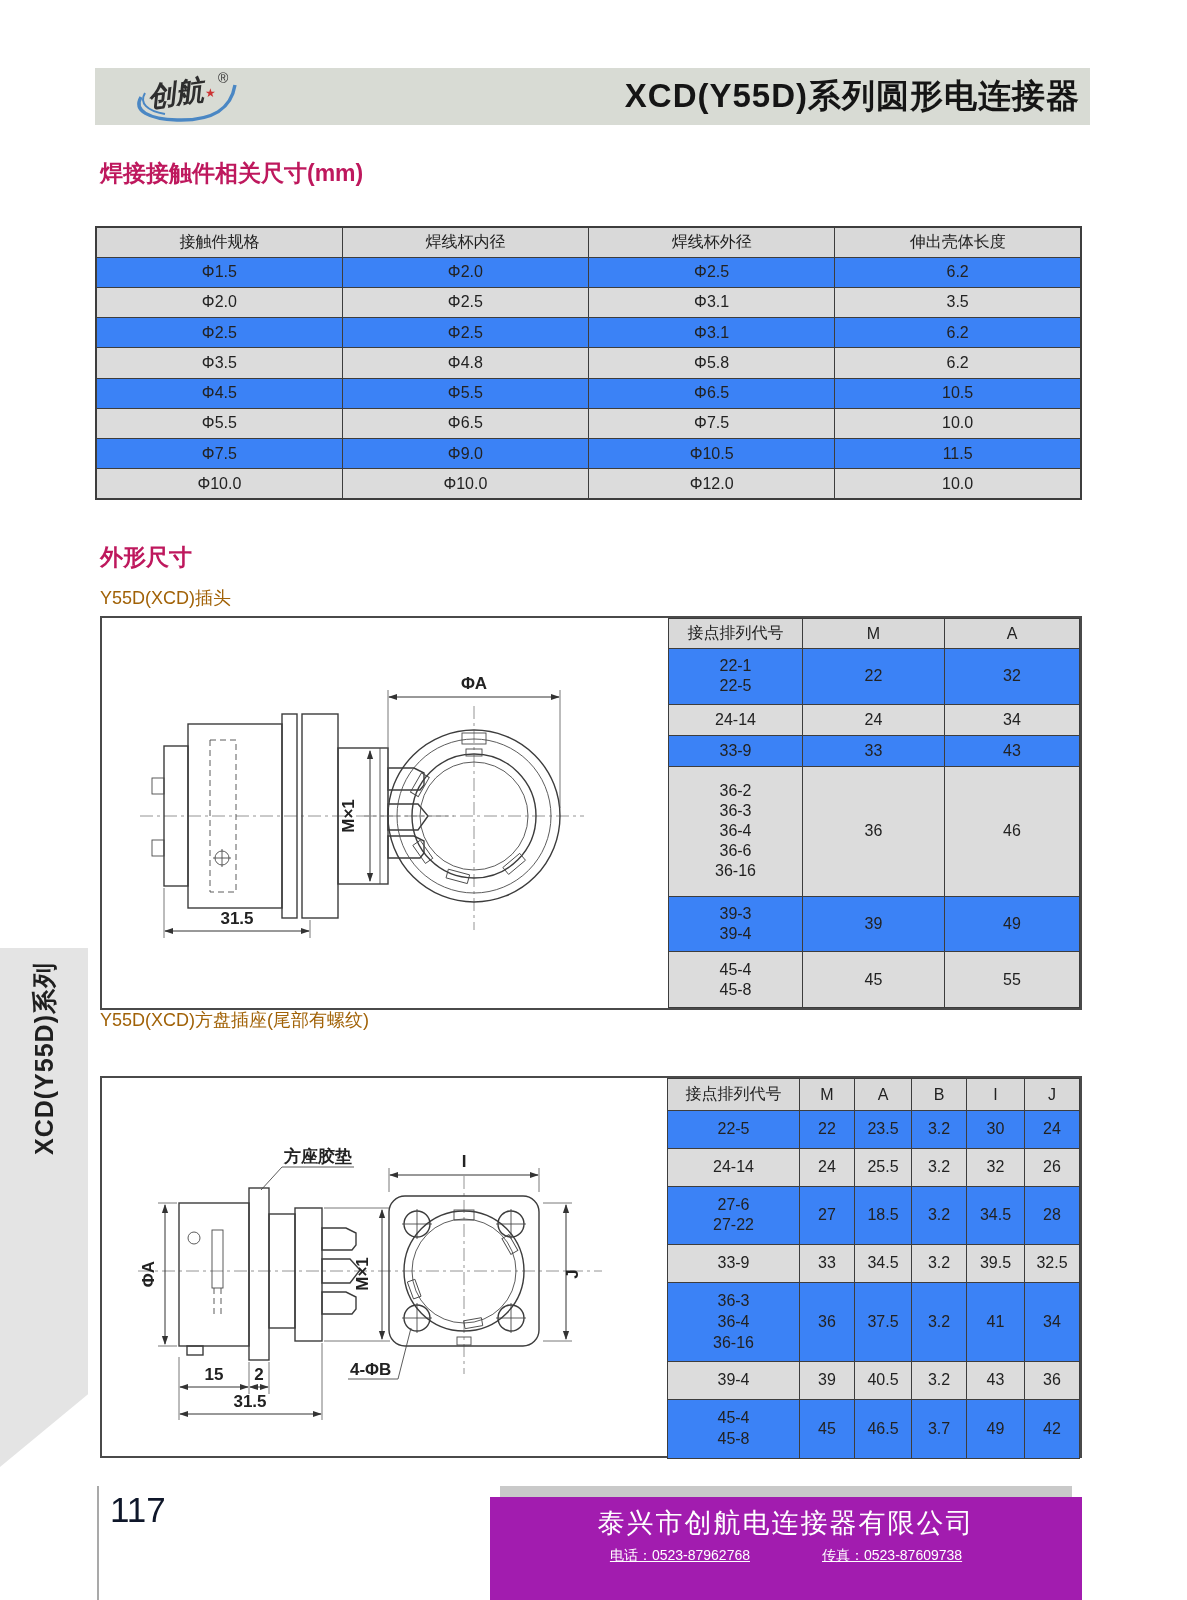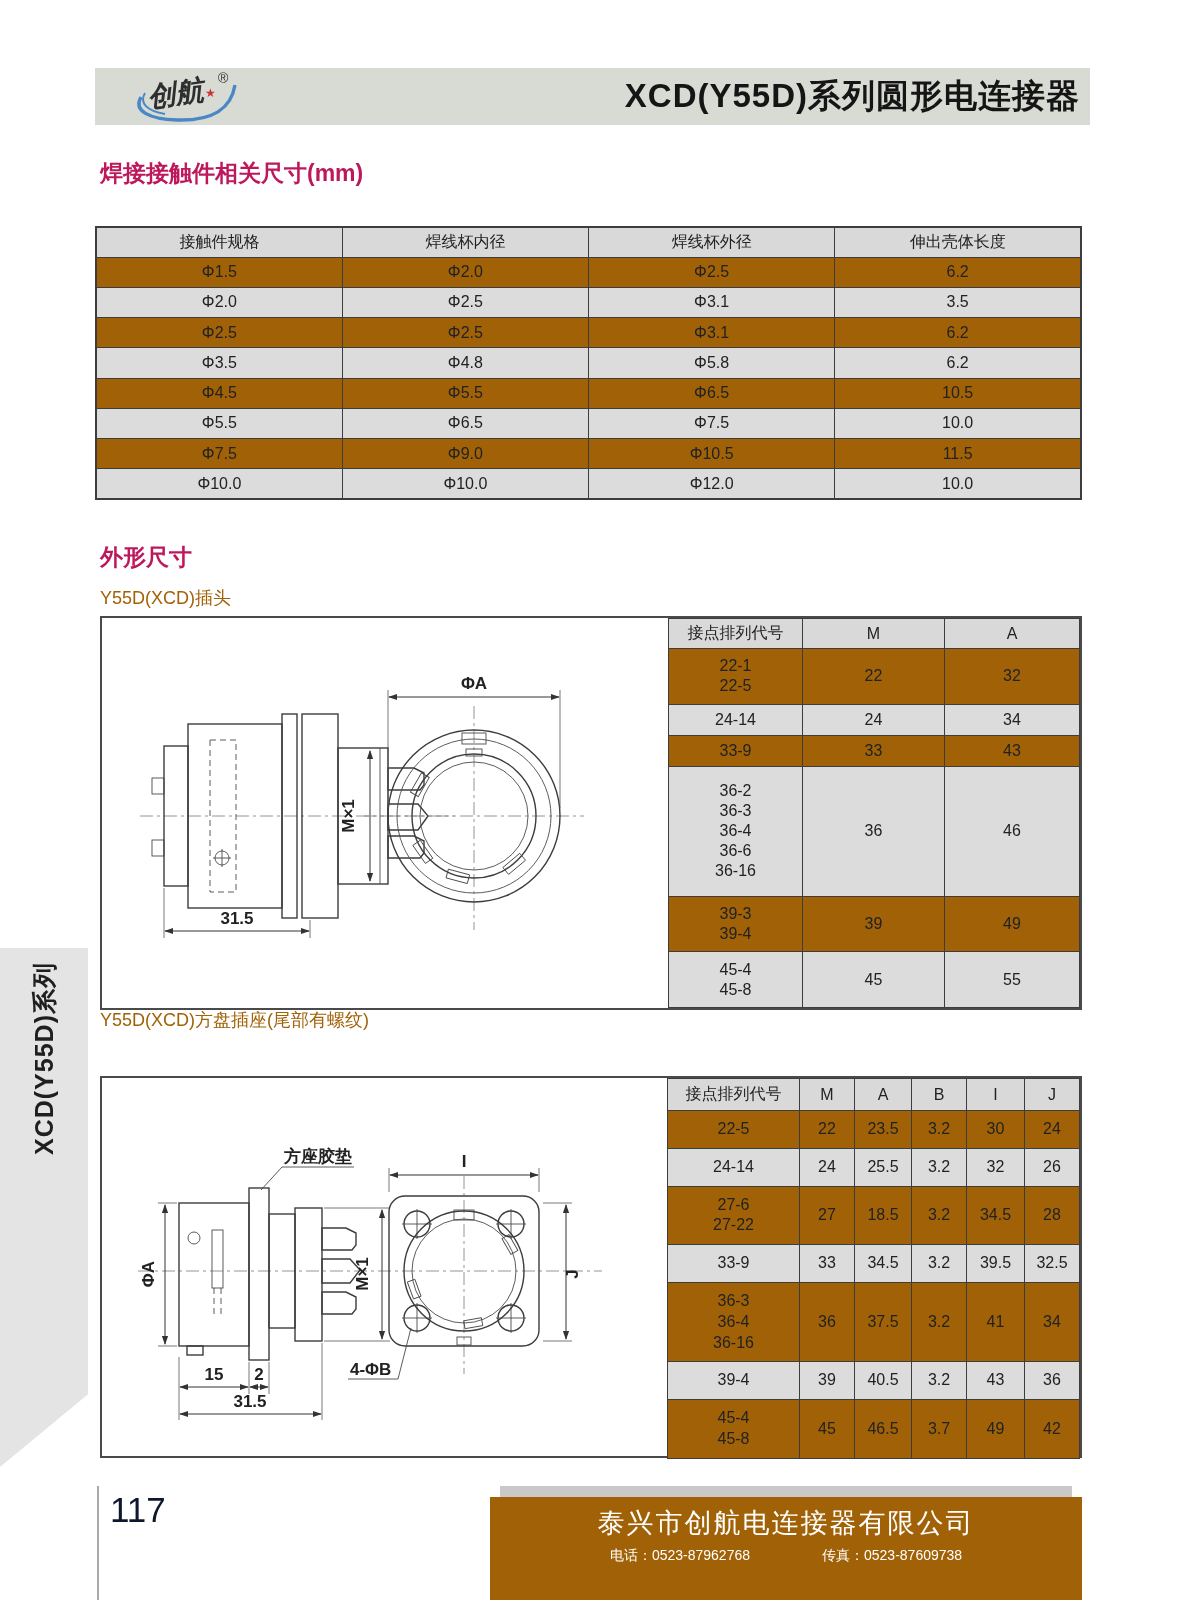--- a/index.html
+++ b/index.html
@@ -11,21 +11,21 @@
   .header-bar { position:absolute; left:95px; top:68px; width:995px; height:57px;
     background:#d8dbd4; display:flex; align-items:center; justify-content:space-between; }
   .logo { position:relative; margin-left:30px; width:135px; height:56px; }
   .doc-title { font-size:33px; font-weight:bold; color:#151515; margin-right:10px; letter-spacing:1px; }
 
   
   .sec-title { position:absolute; left:100px; font-size:23px; font-weight:bold; color:#be185d; }
   .sub-label { position:absolute; left:100px; font-size:18px; color:#a16207; }
 
   
-  table.tbl { border-collapse:collapse; table-layout:fixed; background:#a16207; }
+  table.tbl { border-collapse:collapse; table-layout:fixed; background:#3b82f6; }
   .tbl th, .tbl td { border:1px solid #3d3d3d; text-align:center; vertical-align:middle;
     font-size:16px; color:#222; white-space:pre-line; font-weight:normal; }
   .tbl th { background:#d9d9d9; }
   .tbl tbody tr:nth-child(even) td { background:#dcdcdc; }
 
   .tbl-solder { position:absolute; left:95px; top:226px; width:987px; height:274px; border:2px solid #3d3d3d; }
   .tbl-solder th, .tbl-solder td { height:30px; }
 
   .frame { position:absolute; left:100px; background:#fff; border:2px solid #4a4a4a; }
   #box-plug   { top:616px;  width:982px; height:394px; }
@@ -46,24 +46,24 @@
   .side-tab .rot-wrap { position:absolute; left:0; top:4px; width:88px; height:212px;
     display:flex; align-items:center; justify-content:center; }
   .side-tab .rot-text { transform:rotate(-90deg); white-space:nowrap; font-size:25px;
     font-weight:bold; color:#1f1f1f; letter-spacing:1px; }
 
   
   .footer-rule { position:absolute; left:97px; top:1486px; width:2px; height:114px; background:#a9a9a9; }
   .page-num { position:absolute; left:110px; top:1490px; font-size:35px; color:#0f172a; }
   .company-strip { position:absolute; left:500px; top:1486px; width:572px; height:11px; background:#c9c9c9; }
   .company-box { position:absolute; left:490px; top:1497px; width:592px; height:103px;
-    background:#a16207; color:#fff; text-align:center; }
+    background:#a21caf; color:#fff; text-align:center; }
   .company-name { font-size:27px; letter-spacing:2px; padding-top:8px; }
   .company-addr { font-size:14px; margin-top:8px; letter-spacing:1px; }
-  .company-contact { font-size:14px; margin-top:6px; display:flex; justify-content:center; gap:72px; }
+  .company-contact { font-size:14px; margin-top:6px; display:flex; justify-content:center; gap:72px;text-decoration:underline; }
 
   
   .ln   { fill:none; stroke:#3c3c3c; stroke-width:1.4; }
   .thin { fill:none; stroke:#4a4a4a; stroke-width:0.9; }
   .dsh  { stroke-dasharray:6 4; }
   .cl   { fill:none; stroke:#888; stroke-width:0.9; stroke-dasharray:13 4 3 4; }
   .ext  { fill:none; stroke:#555; stroke-width:0.8; }
   .dim  { fill:none; stroke:#333; stroke-width:1; }
   .t    { font-family:"Liberation Sans",sans-serif; font-size:16px; fill:#222; }
   .tb   { font-weight:bold; font-size:17px; }

